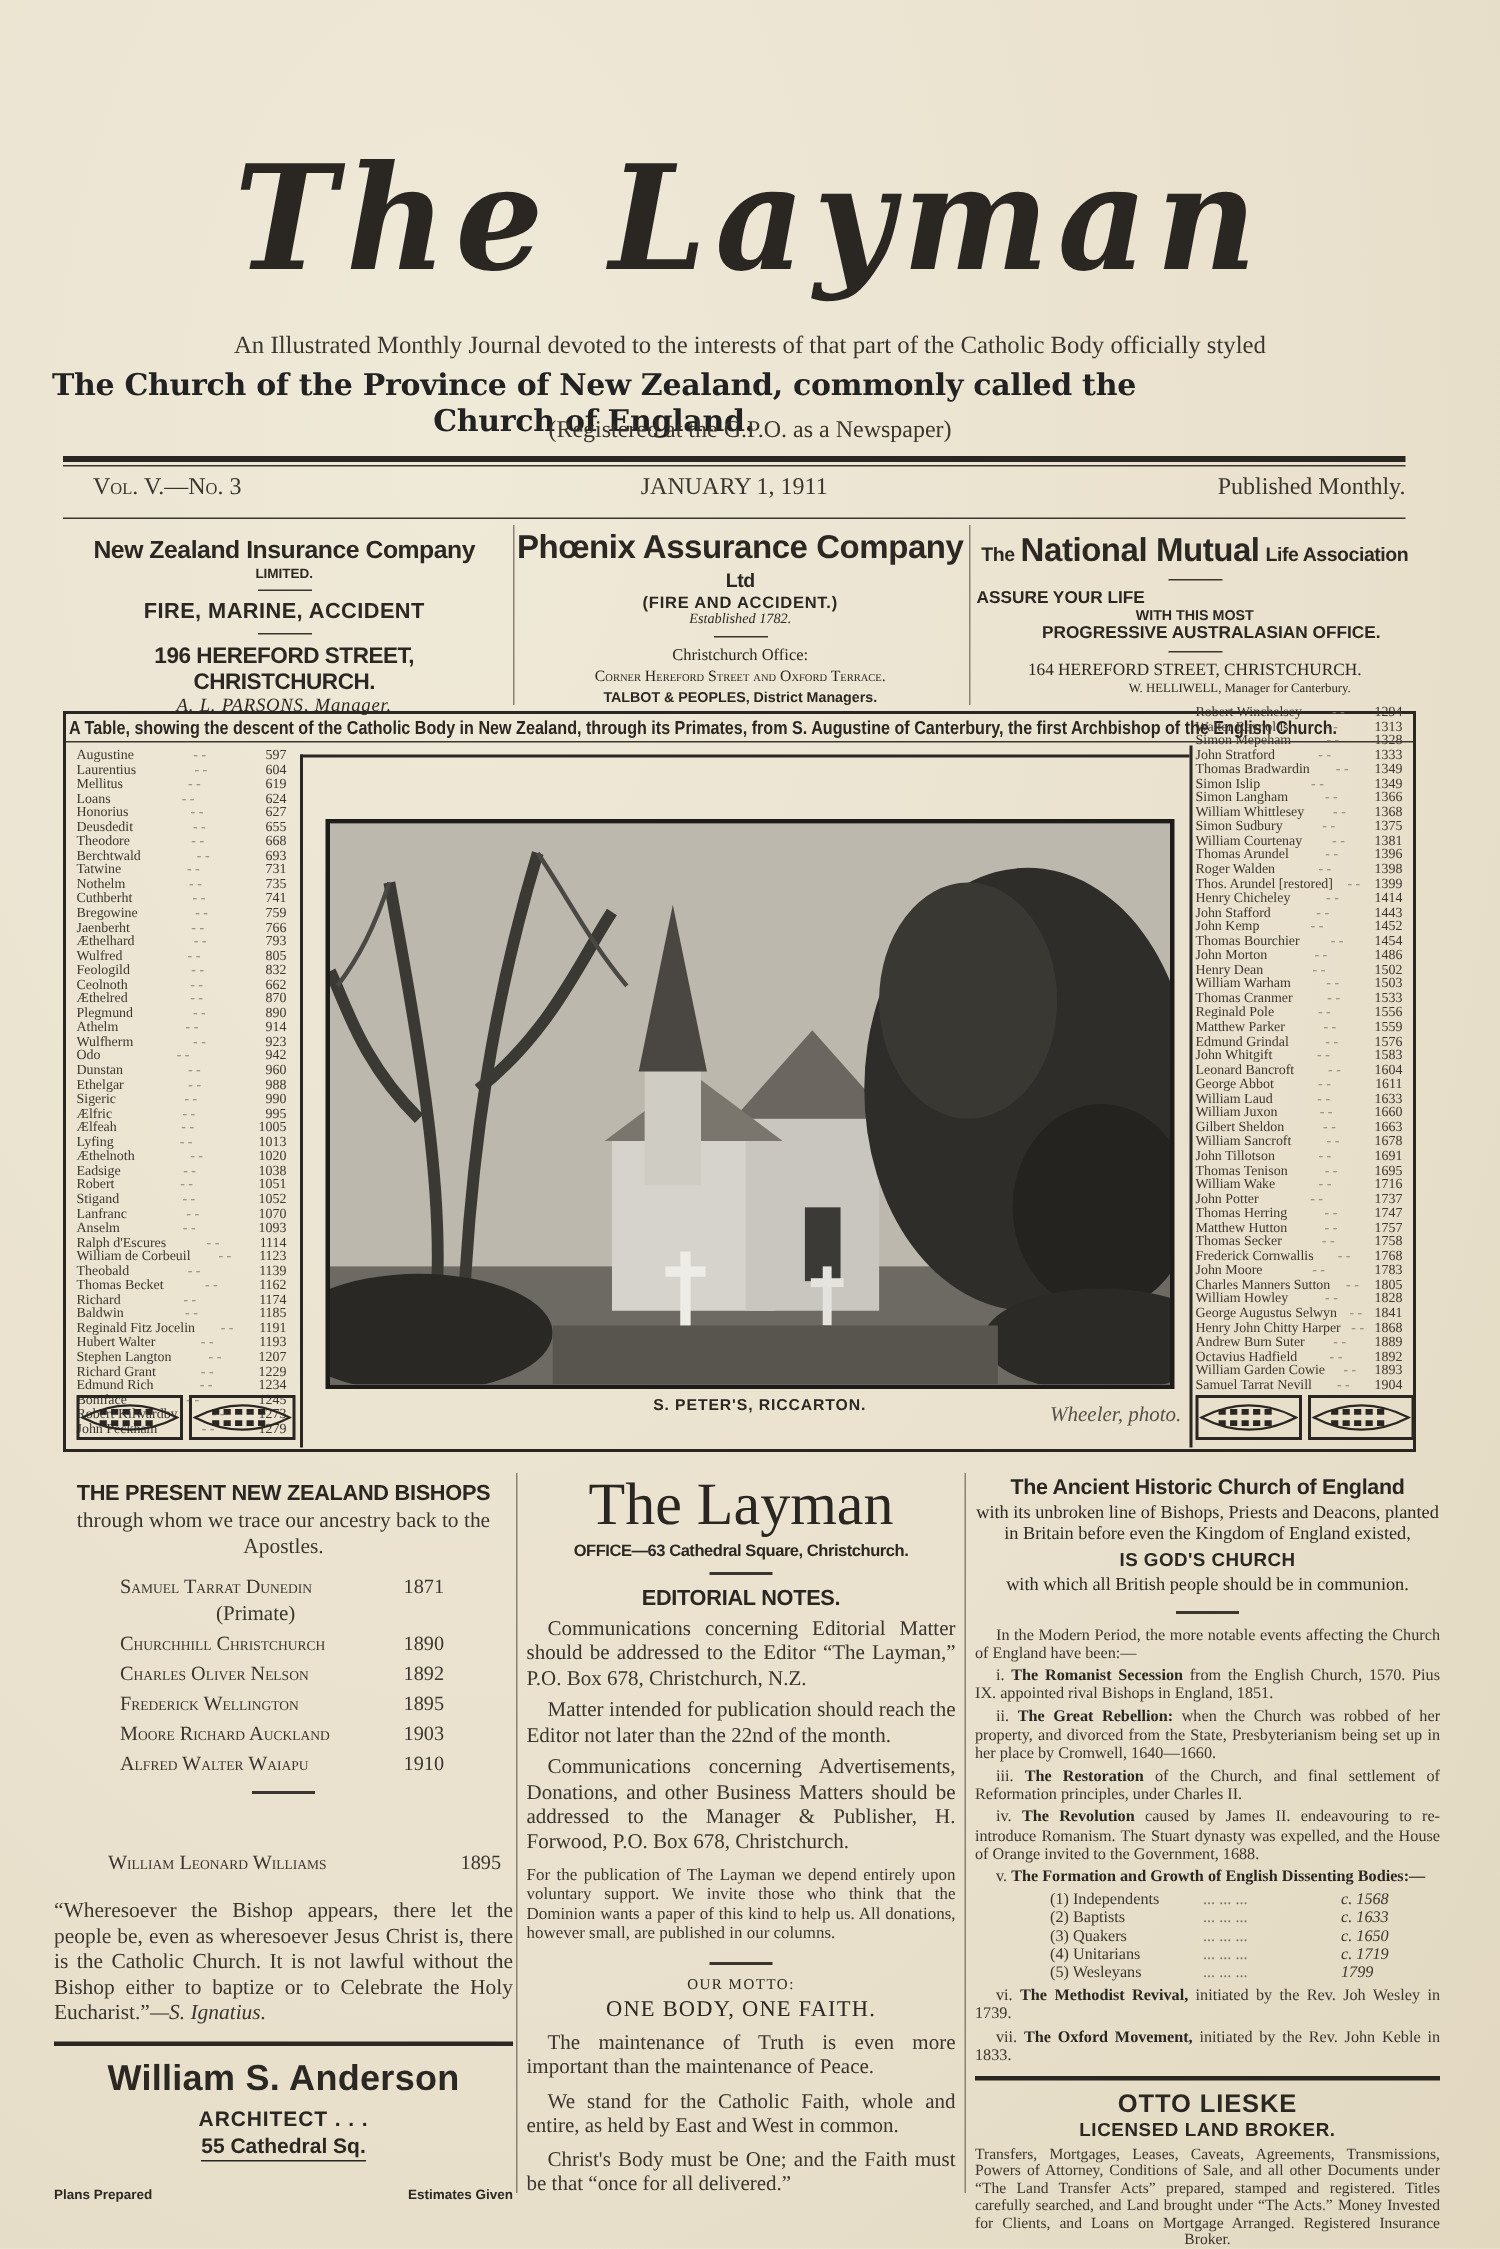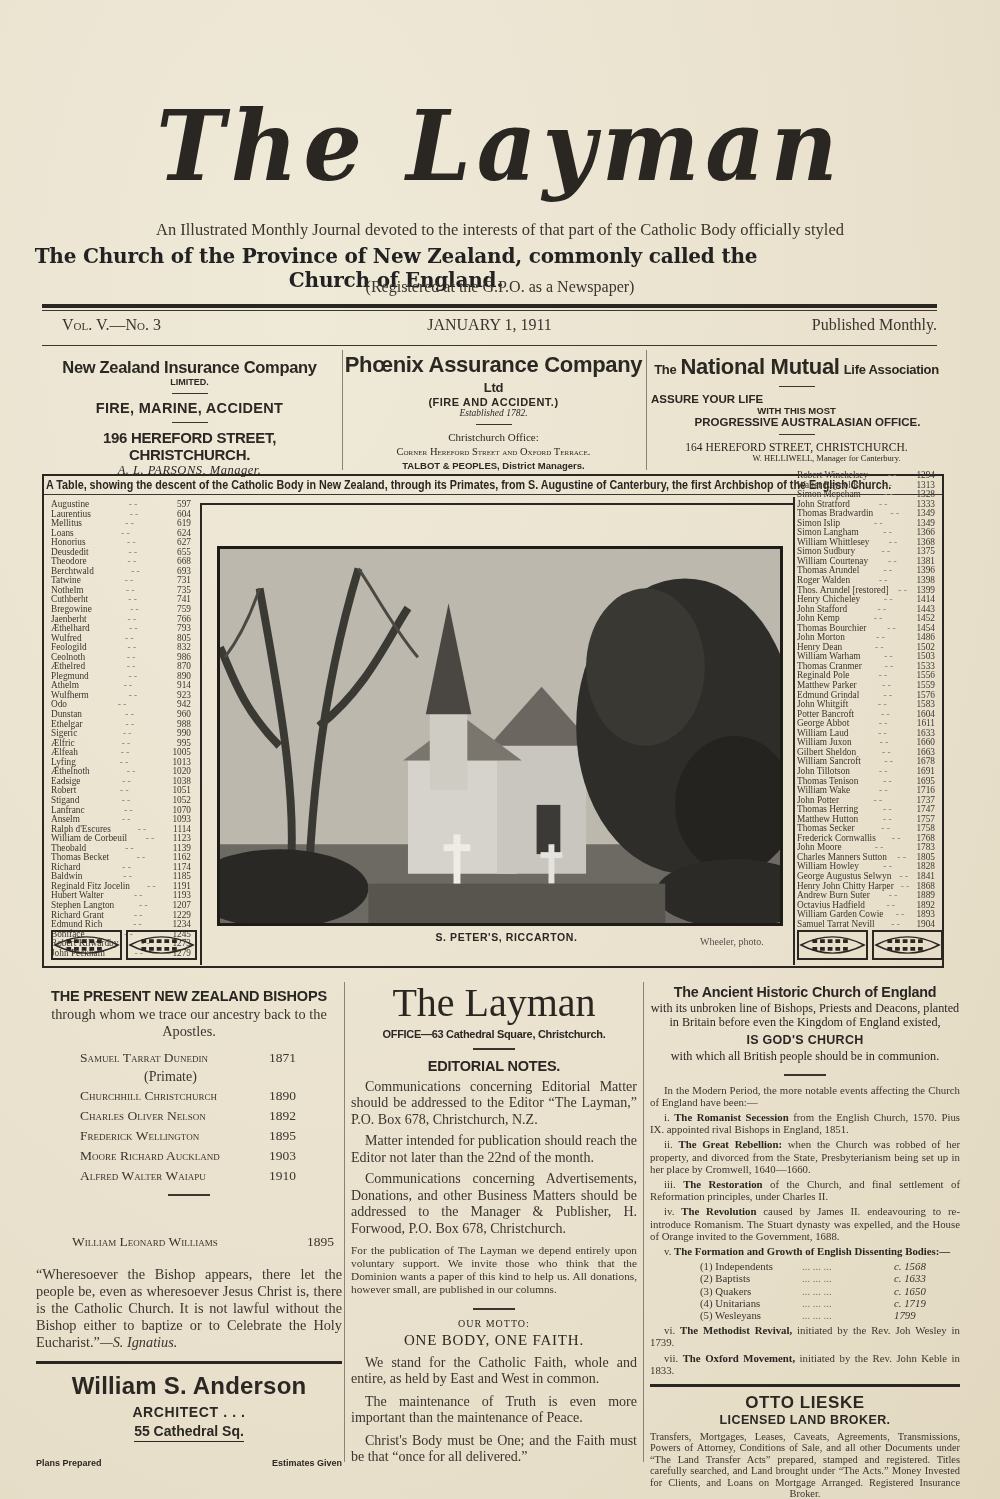--- a/index.html
+++ b/index.html
@@ -68,21 +68,21 @@
   #divider-right { left: 793px; top: 497px; width: 2px; height: 468px; background: #2a2622; }
 
   #photo {
     left: 217px; top: 546px; width: 566px; height: 380px; border: 3px solid #1e1c19;
     background:
       linear-gradient(180deg, #c9c5bc 0%, #b9b4a8 45%, #8f8a7f 65%, #5a5650 100%);
     overflow: hidden;
   }
   #photo svg { width: 100%; height: 100%; display: block; }
   #photo-caption { left: 200px; top: 931px; width: 613px; text-align: center; font-size: 10.5px; font-weight: bold; letter-spacing: 0.6px; font-family: "Liberation Sans", sans-serif; }
-  #photo-credit { left: 700px; top: 936px; font-size: 10px; color: #55504a; }
+  #photo-credit { left: 700px; top: 936px; font-size: 14px; font-style: italic; color: #55504a; }
 
   .ornament { position: absolute; width: 146px; height: 30px; display: flex; gap: 4px; }
   .ornament .cell { flex: 1; border: 2px solid #2a2622; }
   #orn-left { left: 51px; top: 930px; }
   #orn-right { left: 797px; top: 930px; }
 
   
   .col { position: absolute; top: 982px; }
   #col-left { left: 36px; width: 306px; }
   #col-mid { left: 344px; width: 300px; border-left: 1px solid #8a8274; border-right: 1px solid #8a8274; height: 480px; padding: 0 6px; }
@@ -242,21 +242,21 @@
       <span>805</span>
     </div>
     <div class="prim-row">
       <span>Feologild</span>
       <span class="dash">-   -</span>
       <span>832</span>
     </div>
     <div class="prim-row">
       <span>Ceolnoth</span>
       <span class="dash">-   -</span>
-      <span>986</span>
+      <span>662</span>
     </div>
     <div class="prim-row">
       <span>Æthelred</span>
       <span class="dash">-   -</span>
       <span>870</span>
     </div>
     <div class="prim-row">
       <span>Plegmund</span>
       <span class="dash">-   -</span>
       <span>890</span>
@@ -527,21 +527,21 @@
       <span>Edmund Grindal</span>
       <span class="dash">-   -</span>
       <span>1576</span>
     </div>
     <div class="prim-row">
       <span>John Whitgift</span>
       <span class="dash">-   -</span>
       <span>1583</span>
     </div>
     <div class="prim-row">
-      <span>Potter Bancroft</span>
+      <span>Leonard Bancroft</span>
       <span class="dash">-   -</span>
       <span>1604</span>
     </div>
     <div class="prim-row">
       <span>George Abbot</span>
       <span class="dash">-   -</span>
       <span>1611</span>
     </div>
     <div class="prim-row">
       <span>William Laud</span>
@@ -765,22 +765,22 @@
   <div id="editorial-paras">
       <p class="body-txt just indent" style="margin-top:5px;font-size:14px;line-height:16.5px;">Communications concerning Editorial Matter should be addressed to the Editor “The Layman,” P.O. Box 678, Christchurch, N.Z.</p>
       <p class="body-txt just indent" style="margin-top:5px;font-size:14px;line-height:16.5px;">Matter intended for publication should reach the Editor not later than the 22nd of the month.</p>
       <p class="body-txt just indent" style="margin-top:5px;font-size:14px;line-height:16.5px;">Communications concerning Advertisements, Donations, and other Business Matters should be addressed to the Manager &amp; Publisher, H. Forwood, P.O. Box 678, Christchurch.</p>
     </div>
   <div class="just" style="font-size:11.3px;line-height:13px;margin-top:7px;color:#3a352e;">For the publication of The Layman we depend entirely upon voluntary support. We invite those who think that the Dominion wants a paper of this kind to help us. All donations, however small, are published in our columns.</div>
   <div class="small-rule" style="margin-top:12px;"></div>
   <div class="center" style="font-size:10px;letter-spacing:1px;margin-top:8px;">OUR MOTTO:</div>
   <div class="center" style="font-size:15px;letter-spacing:0.8px;margin-top:3px;">ONE BODY, ONE FAITH.</div>
   <div id="motto-paras">
+      <p class="body-txt just indent" style="margin-top:6px;font-size:14px;line-height:16.5px;">The maintenance of Truth is even more important than the maintenance of Peace.</p>
       <p class="body-txt just indent" style="margin-top:6px;font-size:14px;line-height:16.5px;">We stand for the Catholic Faith, whole and entire, as held by East and West in common.</p>
-      <p class="body-txt just indent" style="margin-top:6px;font-size:14px;line-height:16.5px;">The maintenance of Truth is even more important than the maintenance of Peace.</p>
       <p class="body-txt just indent" style="margin-top:6px;font-size:14px;line-height:16.5px;">Christ's Body must be One; and the Faith must be that “once for all delivered.”</p>
     </div>
 </div>
 
 <div class="col" id="col-right">
   <div class="h-cond" style="margin-top:2px;font-size:14.3px;">The Ancient Historic Church of England</div>
   <div class="center" style="font-size:12.2px;line-height:13.5px;margin-top:2px;">with its unbroken line of Bishops, Priests and Deacons, planted in Britain before even the Kingdom of England existed,</div>
   <div class="center sans" style="font-size:12.5px;font-weight:bold;margin-top:4px;letter-spacing:0.3px;">IS GOD'S CHURCH</div>
   <div class="center" style="font-size:12.2px;margin-top:2px;">with which all British people should be in communion.</div>
   <div class="small-rule" style="margin:10px auto 8px;"></div>

